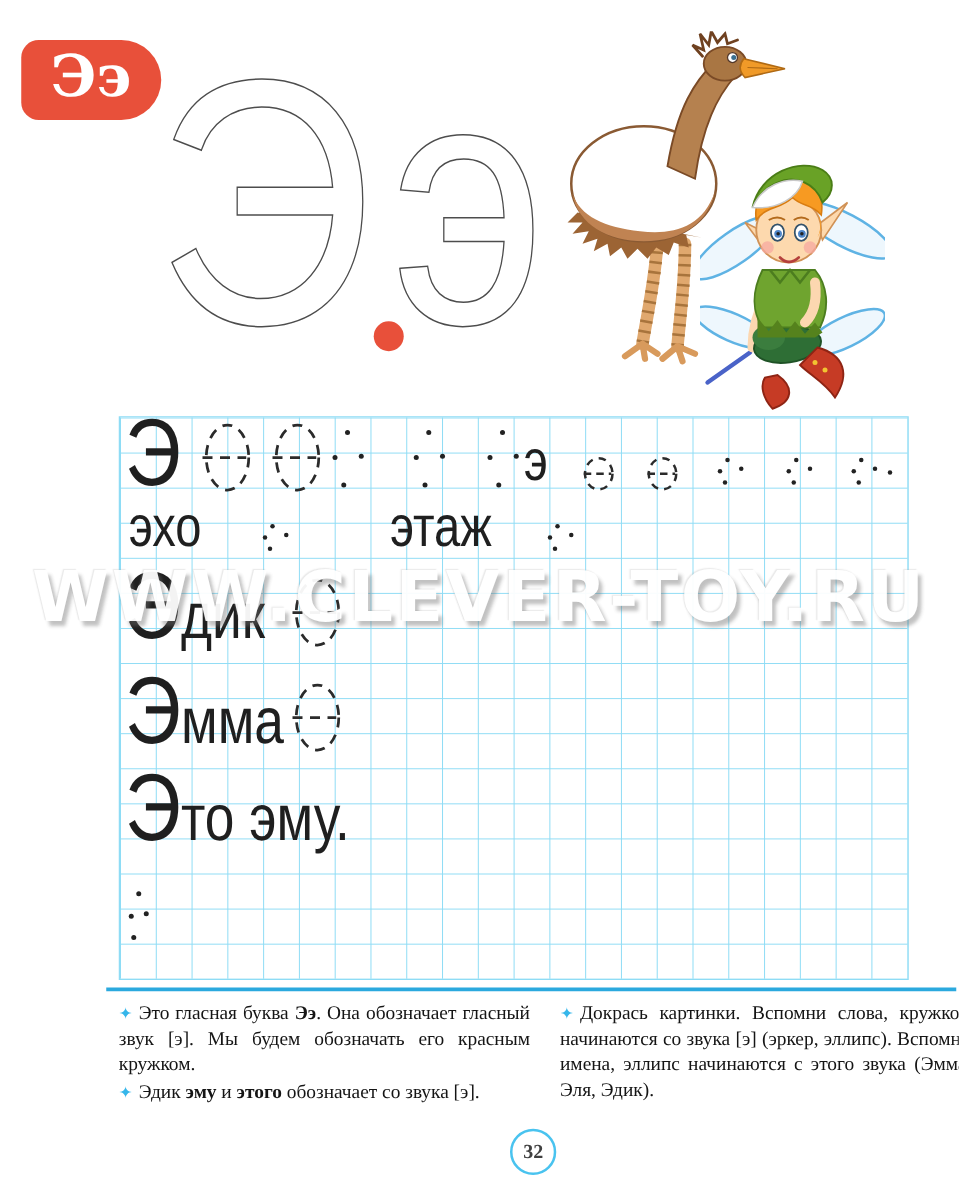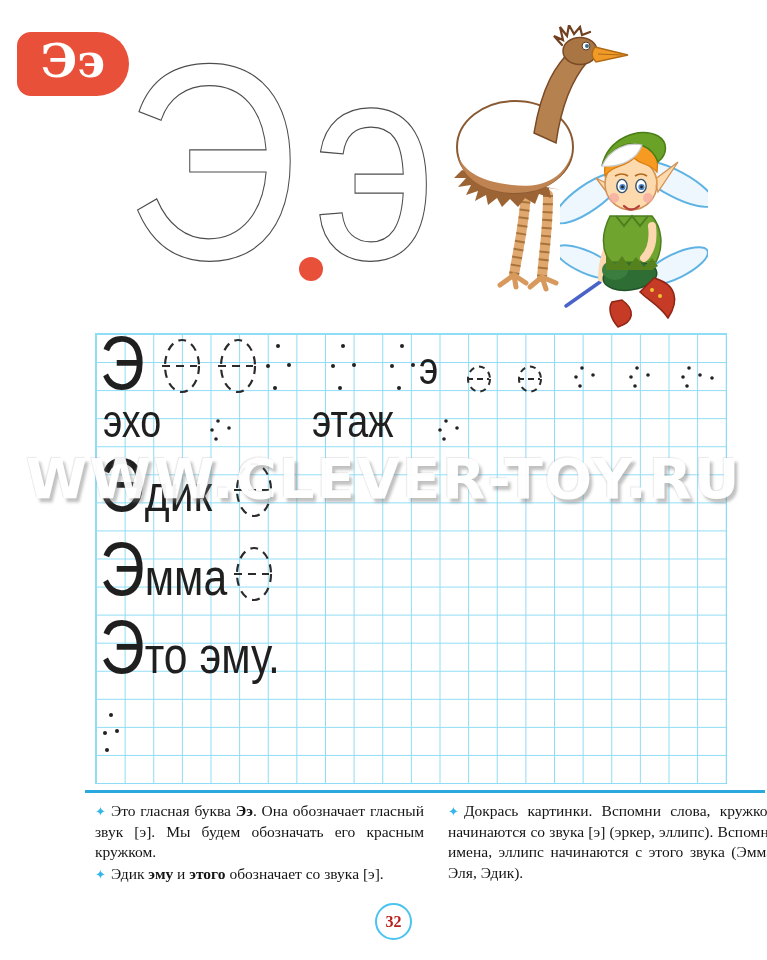--- a/index.html
+++ b/index.html
@@ -63,24 +63,24 @@
     position:absolute;left:95px;top:801px;width:682px;
     display:flex;gap:24px;
   }
   .col{width:329px;font-size:15.5px;line-height:1.33;color:#151515;text-align:justify;}
   .para{margin:0 0 1px 0;}
   .bullet{color:var(--bullet-blue,#35b6ea);font-size:13px;margin-right:5px;}
   .col .b{font-weight:bold;}
   .col .i{}
   
   .pagenum{
-    position:absolute;left:375px;top:903px;width:33px;height:33px;
+    position:absolute;left:408px;top:903px;width:33px;height:33px;
     border:2.5px solid var(--circle-blue,#49c3ef);border-radius:50%;
     display:flex;align-items:center;justify-content:center;
-    font-family:"Liberation Serif",serif;font-weight:bold;font-size:16px;color:#b91c1c;
+    font-family:"Liberation Serif",serif;font-weight:bold;font-size:16px;color:#404040;
     background:#fff;z-index:7;
   }
 </style>
 </head>
 <body>
 
 <div class="badge">
   <span>Ээ</span>
 </div>
 

